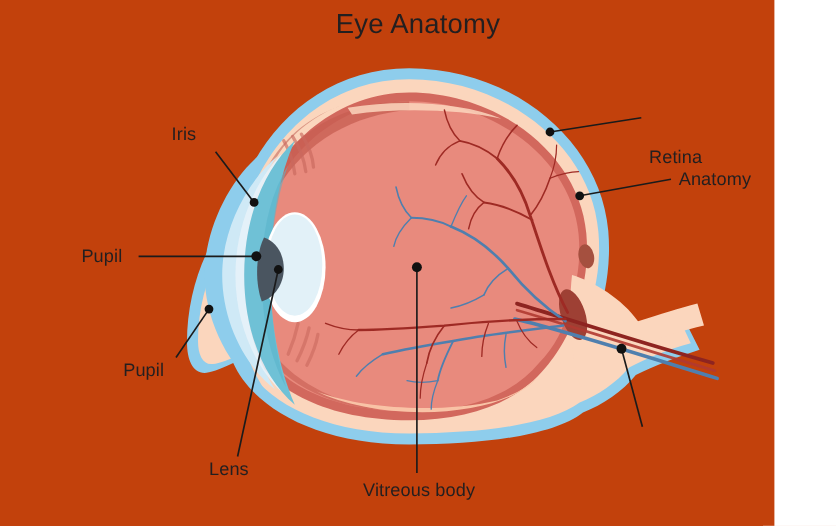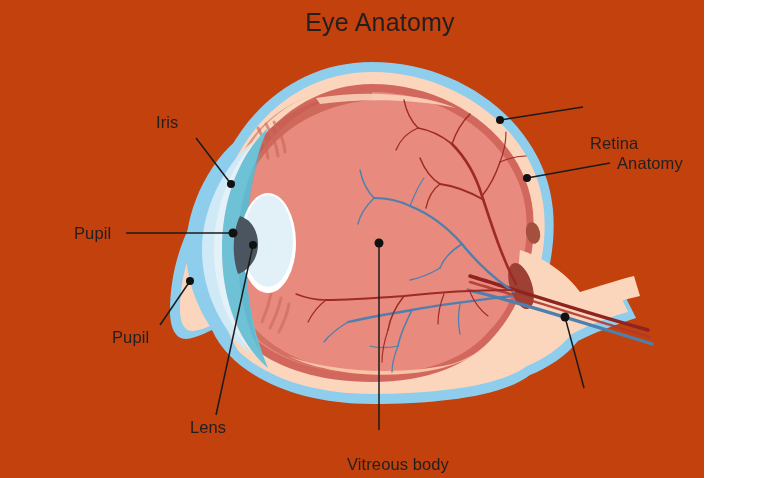--- a/index.html
+++ b/index.html
@@ -43,21 +43,21 @@
     font-size: 16.5px;
     color: #231f20;
     font-family: "Liberation Sans", sans-serif;
     white-space: nowrap;
     letter-spacing: 0.1px;
   }
   .lbl-iris    { left: 156px; top: 113px; text-align: center; }
   .lbl-pupil   { left: 74px;  top: 224px; }
   .lbl-cornea  { left: 112px; top: 328px; }
   .lbl-lens    { left: 190px; top: 418px; }
-  .lbl-vitreous{ left: 347px; top: 437px; margin-top: 18px; }
+  .lbl-vitreous{ left: 330px; top: 437px; }
   .lbl-retina  { left: 590px; top: 110px; margin-top: 24px; }
   .lbl-macula  { left: 617px; top: 154px; }
   .lbl-optic   { left: 557px; top: 394px; }
 </style>
 </head>
 <body>
 
 <div id="diagram-root">
 
   <div class="diagram-title">Eye Anatomy</div>

